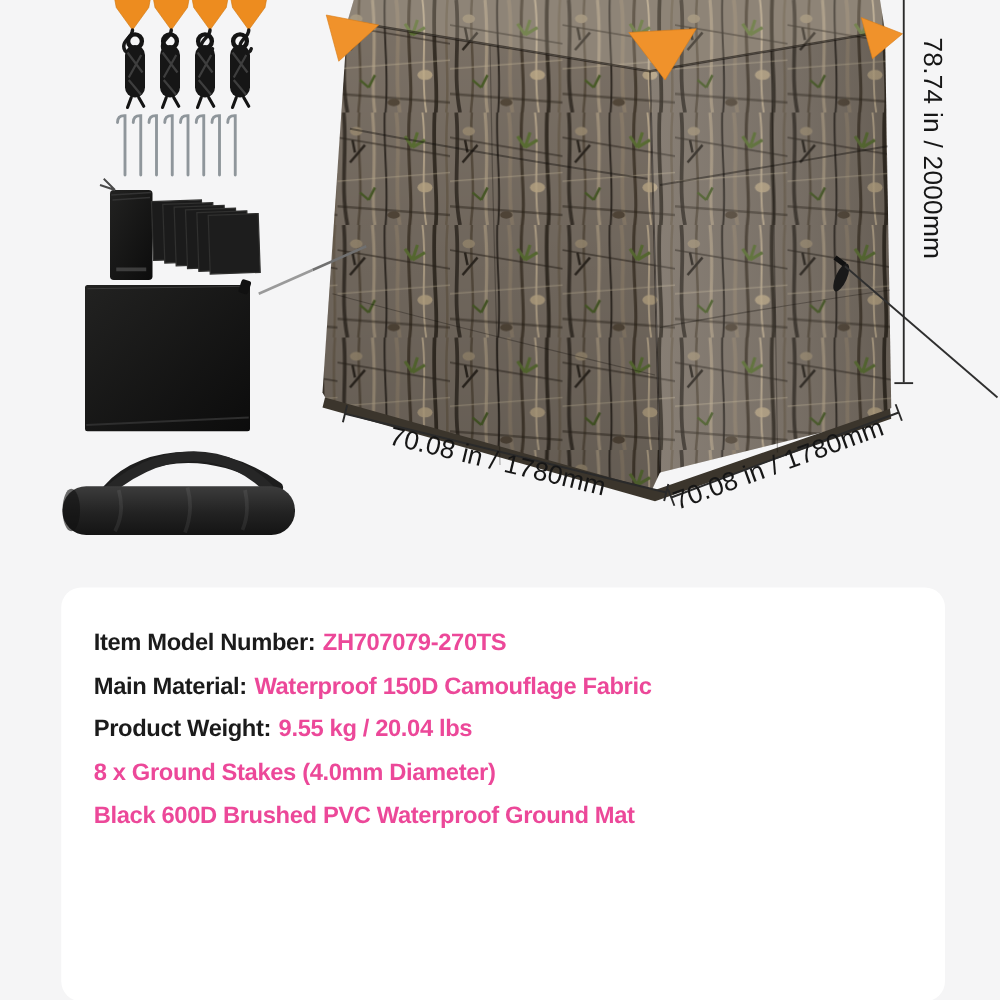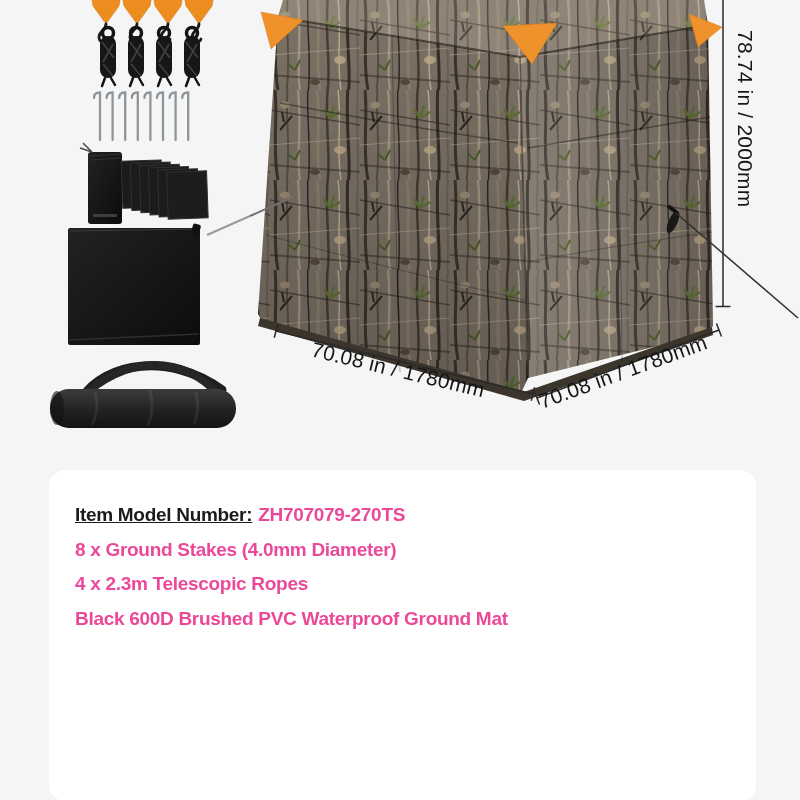--- a/index.html
+++ b/index.html
@@ -11,21 +11,21 @@
   #dim-height{left:733px;top:30px;writing-mode:vertical-rl;}
   #dim-left{left:273px;top:358px;width:250px;text-align:center;
             transform:rotate(13.5deg);}
   #dim-right{left:503px;top:360px;width:240px;text-align:center;
              transform:rotate(-20deg);}
   #spec-card{position:absolute;left:49px;top:470px;width:707px;height:331px;
              background:#ffffff;border-radius:16px;padding:28px 0 0 26px;
              box-sizing:border-box;overflow:hidden;}
   .spec-row{line-height:34.6px;white-space:nowrap;font-size:19px;
             font-weight:700;letter-spacing:-0.3px;}
-  .spec-label{color:#1b1b1b;margin-right:6px;text-decoration:underline;}
+  .spec-label{color:#1b1b1b;margin-right:6px;}
   .spec-label:empty{display:none;margin:0;}
   .spec-value{color:#ec4899;}
 </style>
 </head>
 <body>
 
 <div id="page">
 
   <svg id="scene" width="800" height="470" viewBox="0 0 800 470">
     <defs>
@@ -204,22 +204,25 @@
 
   <div id="dim-height" class="dim-label">78.74 in / 2000mm</div>
   <div id="dim-left" class="dim-label">70.08 in / 1780mm</div>
   <div id="dim-right" class="dim-label">70.08 in / 1780mm</div>
 
   <div id="spec-card">
     <div class="spec-row">
       <span class="spec-label">Item Model Number:</span><span class="spec-value">ZH707079-270TS</span>
     </div>
     <div class="spec-row">
+      <span class="spec-label">Main Material:</span><span class="spec-value">Waterproof 150D Camouflage Fabric</span>
+    </div>
+    <div class="spec-row">
+      <span class="spec-label">Product Weight:</span><span class="spec-value">9.55 kg / 20.04 lbs</span>
+    </div>
+    <div class="spec-row">
       <span class="spec-value">8 x Ground Stakes (4.0mm Diameter)</span>
-    </div>
-    <div class="spec-row">
-      <span class="spec-value">4 x 2.3m Telescopic Ropes</span>
     </div>
     <div class="spec-row">
       <span class="spec-value">Black 600D Brushed PVC Waterproof Ground Mat</span>
     </div>
   </div>
 </div>
 
 </body></html>

